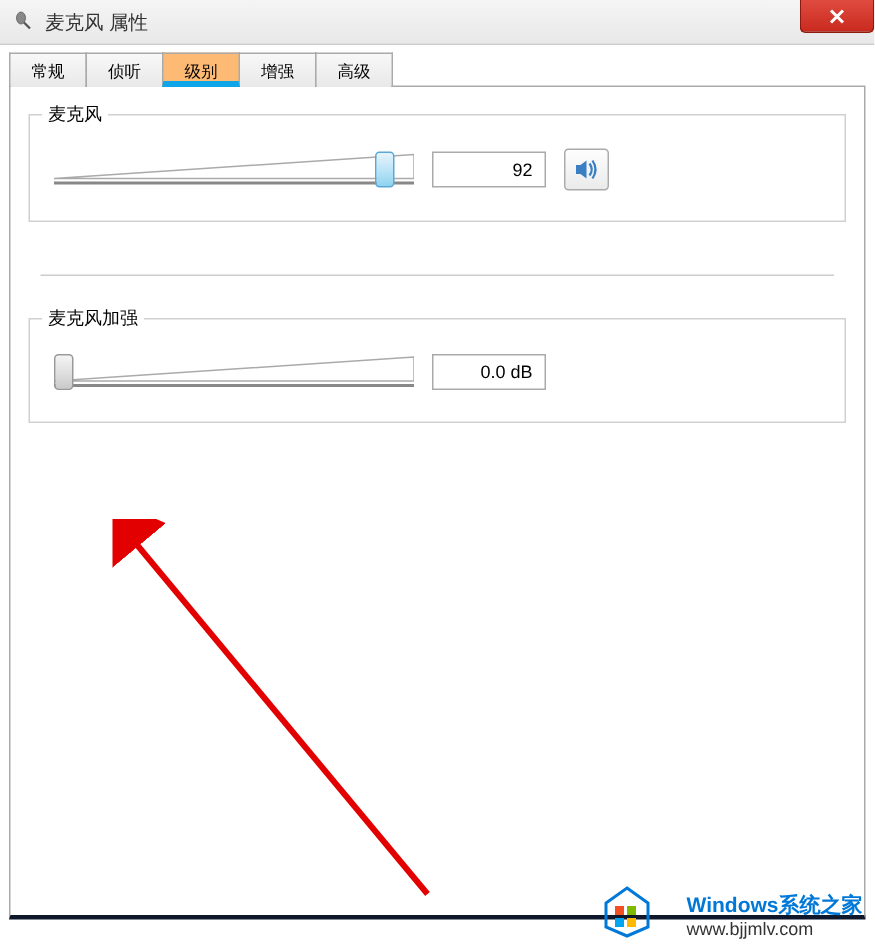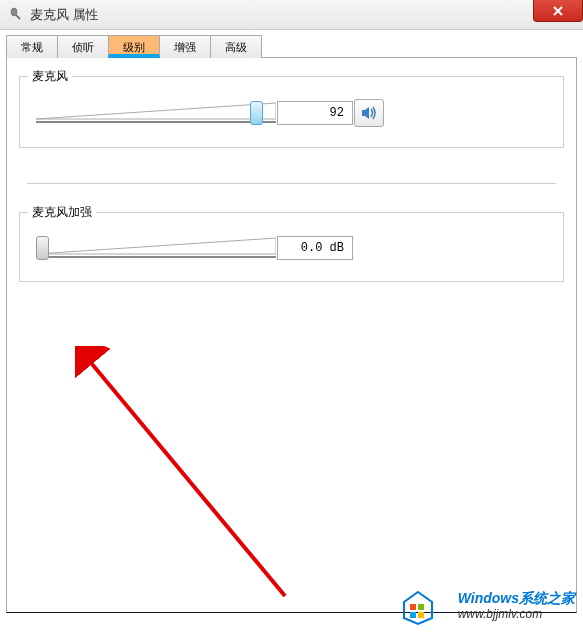--- a/index.html
+++ b/index.html
@@ -76,21 +76,21 @@
     }
     .tab.active {
       background: #fdba74;
       border-bottom: 4px solid #0ea5e9;
       z-index: 2;
     }
     .tab-content {
       padding: 18px 12px;
       border-left: 1px solid #aaa;
       border-right: 1px solid #aaa;
-      border-bottom: 1px solid #0f172a;
+      border-bottom: 3px solid #0f172a;
       height: 555px;
       background: #fff;
       position: relative;
     }
     .group-box {
       border: 1px solid #d0d0d0;
       padding: 14px 16px 20px 16px;
       margin-bottom: 35px;
       position: relative;
     }
@@ -98,23 +98,22 @@
       position: absolute;
       top: -9px;
       left: 8px;
       background: #fff;
       padding: 0 4px;
       font-size: 12px;
     }
     .slider-row {
       display: flex;
       align-items: center;
-      gap: 1px;
+      gap: 12px;
       margin-top: 8px;
-      font-family: Liberation Mono, monospace;
     }
     .slider-track {
       position: relative;
       width: 240px;
       height: 26px;
       cursor: pointer;
     }
     .slider-triangle {
       position: absolute;
       left: 0;
@@ -172,23 +171,22 @@
       position: absolute;
       left: 68px;
       top: 288px;
       pointer-events: none;
     }
     .watermark {
       position: absolute;
       right: 8px;
       bottom: 8px;
       display: flex;
-      align-items: flex-start;
+      align-items: flex-end;
       gap: 22px;
-      font-style: italic;
     }
     .watermark-text {
       text-align: left;
       line-height: 1.2;
     }
     .watermark-title {
       font-size: 14px;
       color: #0078d7;
       font-weight: bold;
     }

